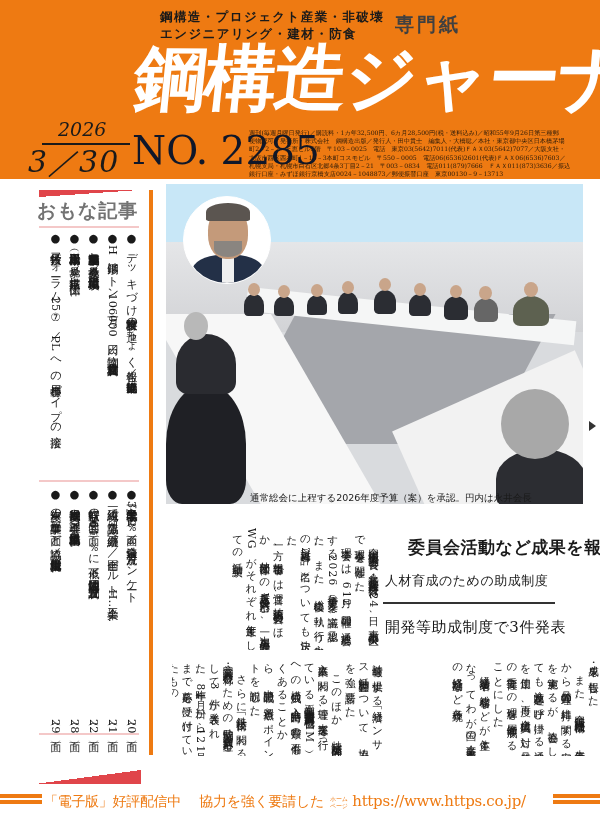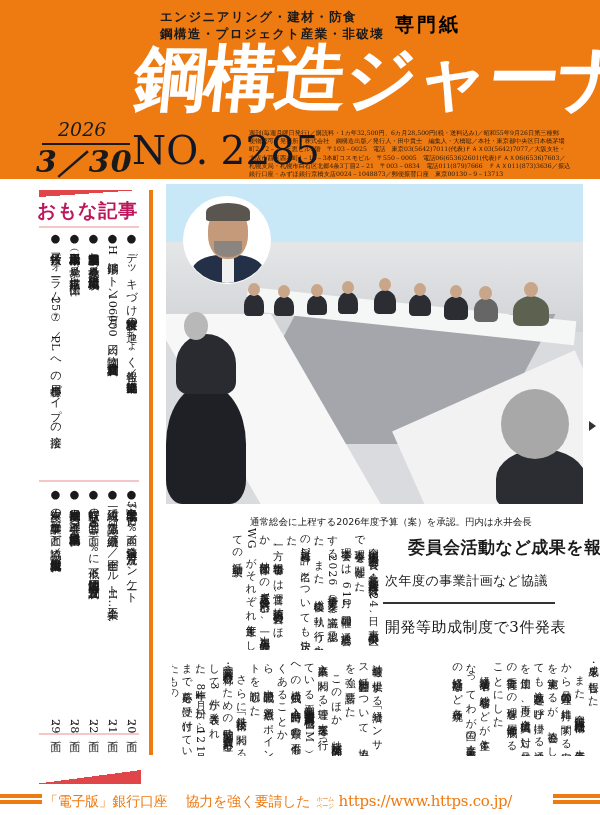--- a/index.html
+++ b/index.html
@@ -3,34 +3,34 @@
 <meta charset="utf-8">
 <style>
   * { box-sizing: border-box; margin: 0; padding: 0; }
   html, body { width: 600px; height: 815px; background: #ffffff; overflow: hidden; }
   body { font-family: "DejaVu Serif", "Liberation Serif", serif; color: #1a1a1a; position: relative; }
 
   
   .masthead { position: absolute; left: 0; top: 0; width: 600px; height: 179px; background: #ee7a12; }
   .tagline { position: absolute; left: 160px; top: 8px; font-family: "DejaVu Sans", sans-serif; font-weight: bold; font-size: 12.5px; line-height: 17px; color: #1a1a1a; letter-spacing: 1.4px; }
   .tagline div { white-space: nowrap; }
-  .senmonshi { position: absolute; left: 395px; top: 12px; font-family: "DejaVu Sans", sans-serif; font-weight: bold; font-size: 19px; color: #000000; letter-spacing: 3px; }
+  .senmonshi { position: absolute; left: 395px; top: 12px; font-family: "DejaVu Sans", sans-serif; font-weight: bold; font-size: 19px; color: #404040; letter-spacing: 3px; }
   .weekly { position: absolute; left: 72px; top: 40px; width: 40px; font-family: "DejaVu Sans", sans-serif; font-weight: bold; font-style: italic; font-size: 33px; line-height: 36px; color: #ffffff; text-align: center; }
   .title-main { position: absolute; left: 135px; top: 38px; font-family: "DejaVu Sans", sans-serif; font-weight: bold; font-size: 72px; line-height: 80px; color: #ffffff; letter-spacing: -2px; white-space: nowrap; transform: skewX(-6deg); }
   .issue-year { position: absolute; left: 58px; top: 118px; font-style: italic; font-size: 19px; color: #1a1a1a; }
   .issue-line { position: absolute; left: 42px; top: 143px; width: 88px; height: 1.5px; background: #1a1a1a; }
-  .issue-date { position: absolute; left: 36px; top: 142px; font-style: italic; font-size: 30px; color: #1a1a1a; letter-spacing: 1px; font-weight: bold; }
+  .issue-date { position: absolute; left: 28px; top: 142px; font-style: italic; font-size: 30px; color: #1a1a1a; letter-spacing: 1px; }
   .issue-no { position: absolute; left: 132px; top: 128px; font-size: 39px; color: #0f172a; white-space: nowrap; }
   .pubinfo { position: absolute; left: 249px; top: 129px; width: 345px; font-size: 6.2px; line-height: 8.2px; color: #2a1a0a; white-space: nowrap; overflow: hidden; }
 
   
   .sidebar { position: absolute; left: 33px; top: 190px; width: 112px; height: 570px; }
   .sidebar-border { position: absolute; left: 149px; top: 190px; width: 4px; height: 565px; background: #ee7a12; }
   .sb-topbar { position: absolute; left: 6px; top: 0; width: 100px; height: 7px; background: linear-gradient(to bottom right, #e0454a 50%, transparent 50%); }
-  .sb-title { position: absolute; left: 4px; top: 8px; font-family: "DejaVu Sans", sans-serif; font-weight: bold; font-size: 19px; color: #be185d; letter-spacing: 1px; white-space: nowrap; }
+  .sb-title { position: absolute; left: 4px; top: 8px; font-family: "DejaVu Sans", sans-serif; font-weight: bold; font-size: 19px; color: #737373; letter-spacing: 1px; white-space: nowrap; }
   .sb-divider { position: absolute; left: 6px; height: 2px; width: 100px; background: #f4c8c8; }
   .sb-col { position: absolute; writing-mode: vertical-rl; font-size: 11.3px; line-height: 19px; width: 100px; height: 295px; right: 4px; }
   .sb-item { display: flex; justify-content: space-between; height: 100%; white-space: nowrap; }
   .sb-item .bullet { font-family: "DejaVu Sans", sans-serif; }
   .sb-item .txt { flex: 1; overflow: hidden; }
   .sb-item .pg { margin-top: 2px; }
   .sb-pages { position: absolute; left: 8px; top: 550px; width: 100px; text-align: center; font-family: "DejaVu Sans", sans-serif; font-weight: bold; font-size: 20px; color: #1a1a1a; }
   .sb-pagebar { position: absolute; left: 2px; top: 580px; width: 106px; height: 14px; background: linear-gradient(to top left, #e0454a 50%, transparent 50%); }
 
   
@@ -43,21 +43,21 @@
   .photo .table-right { position: absolute; left: 250px; top: 200px; width: 200px; height: 160px; background: #f2f2f2; transform: rotate(-24deg); }
   .photo .person { position: absolute; border-radius: 50% 50% 20% 20%; background: #2b2d33; }
   .photo .head { position: absolute; border-radius: 50%; background: #c9a58a; }
   .inset { position: absolute; left: 183px; top: 196px; width: 88px; height: 88px; border-radius: 50%; background: #ffffff; overflow: hidden; border: 1.5px solid #ffffff; }
   .inset .suit { position: absolute; left: 8px; top: 58px; width: 72px; height: 40px; border-radius: 40% 40% 0 0; background: #233047; }
   .inset .shirt { position: absolute; left: 38px; top: 58px; width: 12px; height: 30px; background: #f0f0f0; }
   .inset .face { position: absolute; left: 24px; top: 10px; width: 40px; height: 52px; border-radius: 45%; background: #c49a7a; }
   .inset .hair { position: absolute; left: 22px; top: 6px; width: 44px; height: 18px; border-radius: 50% 50% 10% 10%; background: #5b5550; }
   .inset .beard { position: absolute; left: 30px; top: 44px; width: 28px; height: 16px; border-radius: 0 0 50% 50%; background: #8a8580; }
   .page-arrow { position: absolute; left: 589px; top: 421px; width: 0; height: 0; border-top: 5px solid transparent; border-bottom: 5px solid transparent; border-left: 7px solid #333; }
-  .caption { position: absolute; left: 250px; top: 516px; font-family: "DejaVu Sans", sans-serif; font-size: 9.5px; color: #1a1a1a; white-space: nowrap; }
+  .caption { position: absolute; left: 250px; top: 492px; font-family: "DejaVu Sans", sans-serif; font-size: 9.5px; color: #1a1a1a; white-space: nowrap; }
 
   
   .headline-1 { position: absolute; left: 385px; top: 536px; font-weight: bold; font-size: 17px; letter-spacing: 0.5px; white-space: nowrap; margin-left: 23px; }
   .headline-2 { position: absolute; left: 385px; top: 572px; font-family: "DejaVu Sans", sans-serif; font-size: 13px; letter-spacing: 0.5px; white-space: nowrap; }
   .headline-rule { position: absolute; left: 383px; top: 602px; width: 172px; height: 2px; background: #333; }
   .headline-3 { position: absolute; left: 385px; top: 618px; font-size: 15px; letter-spacing: 0.5px; white-space: nowrap; }
 
   .vtext { position: absolute; writing-mode: vertical-rl; font-size: 10.6px; line-height: 13.6px; letter-spacing: 1.2px; color: #1a1a1a; overflow: hidden; white-space: pre-wrap; }
   .art-a { left: 172px; top: 528px; width: 208px; height: 122px; }
   .art-b { left: 172px; top: 656px; width: 212px; height: 100px; }
@@ -71,22 +71,22 @@
   .footer .bar { height: 4px; background: #ee7a12; margin-bottom: 2px; }
   .footer .promo { position: absolute; left: 44px; top: 2px; font-family: "DejaVu Sans", sans-serif; font-size: 14px; color: #ee7a12; white-space: nowrap; letter-spacing: -0.3px; }
   .footer .promo .hp { font-size: 6px; line-height: 7px; display: inline-block; vertical-align: middle; width: 16px; margin: 0 2px; }
   .footer .promo .url { font-family: "DejaVu Serif", serif; font-size: 15px; }
 </style>
 </head>
 <body>
 
 <div class="masthead">
   <div class="tagline">
+    <div>鋼構造・プロジェクト産業・非破壊</div>
     <div>エンジニアリング・建材・防食</div>
-    <div>鋼構造・プロジェクト産業・非破壊</div>
   </div>
   <div class="senmonshi">専門紙</div>
   <div class="title-main">鋼構造ジャーナル</div>
   <div class="issue-year">2026</div>
   <div class="issue-line"></div>
   <div class="issue-date">3／30</div>
   <div class="issue-no">NO. 2285</div>
   <div class="pubinfo">
     <div>週刊(毎週月曜日発行)／購読料・1カ年32,500円、6カ月28,500円(税・送料込み)／昭和55年9月26日第三種郵</div>
     <div>便物認可／発行所・株式会社　鋼構造出版／発行人・田中貫士　編集人・大橋聡／本社・東京都中央区日本橋茅場</div>
@@ -204,41 +204,41 @@
   <div class="suit"></div>
   <div class="shirt"></div>
   <div class="face"></div>
   <div class="hair"></div>
   <div class="beard"></div>
 </div>
 <div class="page-arrow"></div>
 <div class="caption">通常総会に上程する2026年度予算（案）を承認。円内は永井会長</div>
 
 <div class="headline-1">委員会活動など成果を報告</div>
-<div class="headline-2">次年度の事業計画など協議</div>
+<div class="headline-2">人材育成のための助成制度</div>
 <div class="headline-rule"></div>
 <div class="headline-3">開発等助成制度で3件発表</div>
 
 <div class="vtext art-a">　全国鐵構工業協会（会長＝永井毅・永井製作所会長）は24日、東京都中央区の協会会議室で理事会を開催した。
 　理事会では、6月12日開催の通常総会に上程する2026年度予算（案）を審議、承認した。また、総会後に執り行う永年勤続表彰の対象者（計22名）についても決定した。
 　一方、報告事項では運営、技術両委員会のほか、外部団体との意見交換会対応WG、一次加工品質管理WGがそれぞれ年度末としての活動実績</div>
 <div class="vtext art-b">計情報を提供する「経済センサス活動調査」について、協力を強く要請した。
 　このほか、特定技能外国人の受入事業に関わる管理、支援等を行っている工業製品製造技能人材機構（JAIM）への構成員の入会申請時に書類の不備も多くあることから、申請記載の留意点やポイントを説明した。
 　さらに「鉄骨技術に関わる改善・開発・人材育成のための助成制度」（会員応募型）として3件が発表された。昨年8月1日から12月1日まで応募を受け付けていたもの。</div>
 <div class="vtext art-c">・成果を報告した。
 　また、全国鉄骨評価機構は、来年度から品質管理の維持に関する定期報告を実施するが、協会としても注意喚起を呼び掛ける通知文を使用し、再度、全構成員に対し品質管理体制の重要性への理解を周知徹底することにした。
 　経済産業省や総務省などが主体となってわが国の事業所・企業の経済活動など各種統</div>
 
 <div class="footer">
   <div class="bars-l">
       <div class="bar"></div>
       <div class="bar"></div>
     </div>
   <div class="promo">
-    <span>「電子版」銀行口座</span>
+    <span>「電子版」好評配信中</span>
     <span style="display:inline-block;width:10px"></span>
     <span>協力を強く要請した</span>
     <span class="hp"><span>ホーム</span><br><span>ページ</span></span>
     <span class="url">https://www.https.co.jp/</span>
   </div>
   <div class="bars-r">
       <div class="bar"></div>
       <div class="bar"></div>
     </div>
 </div>

